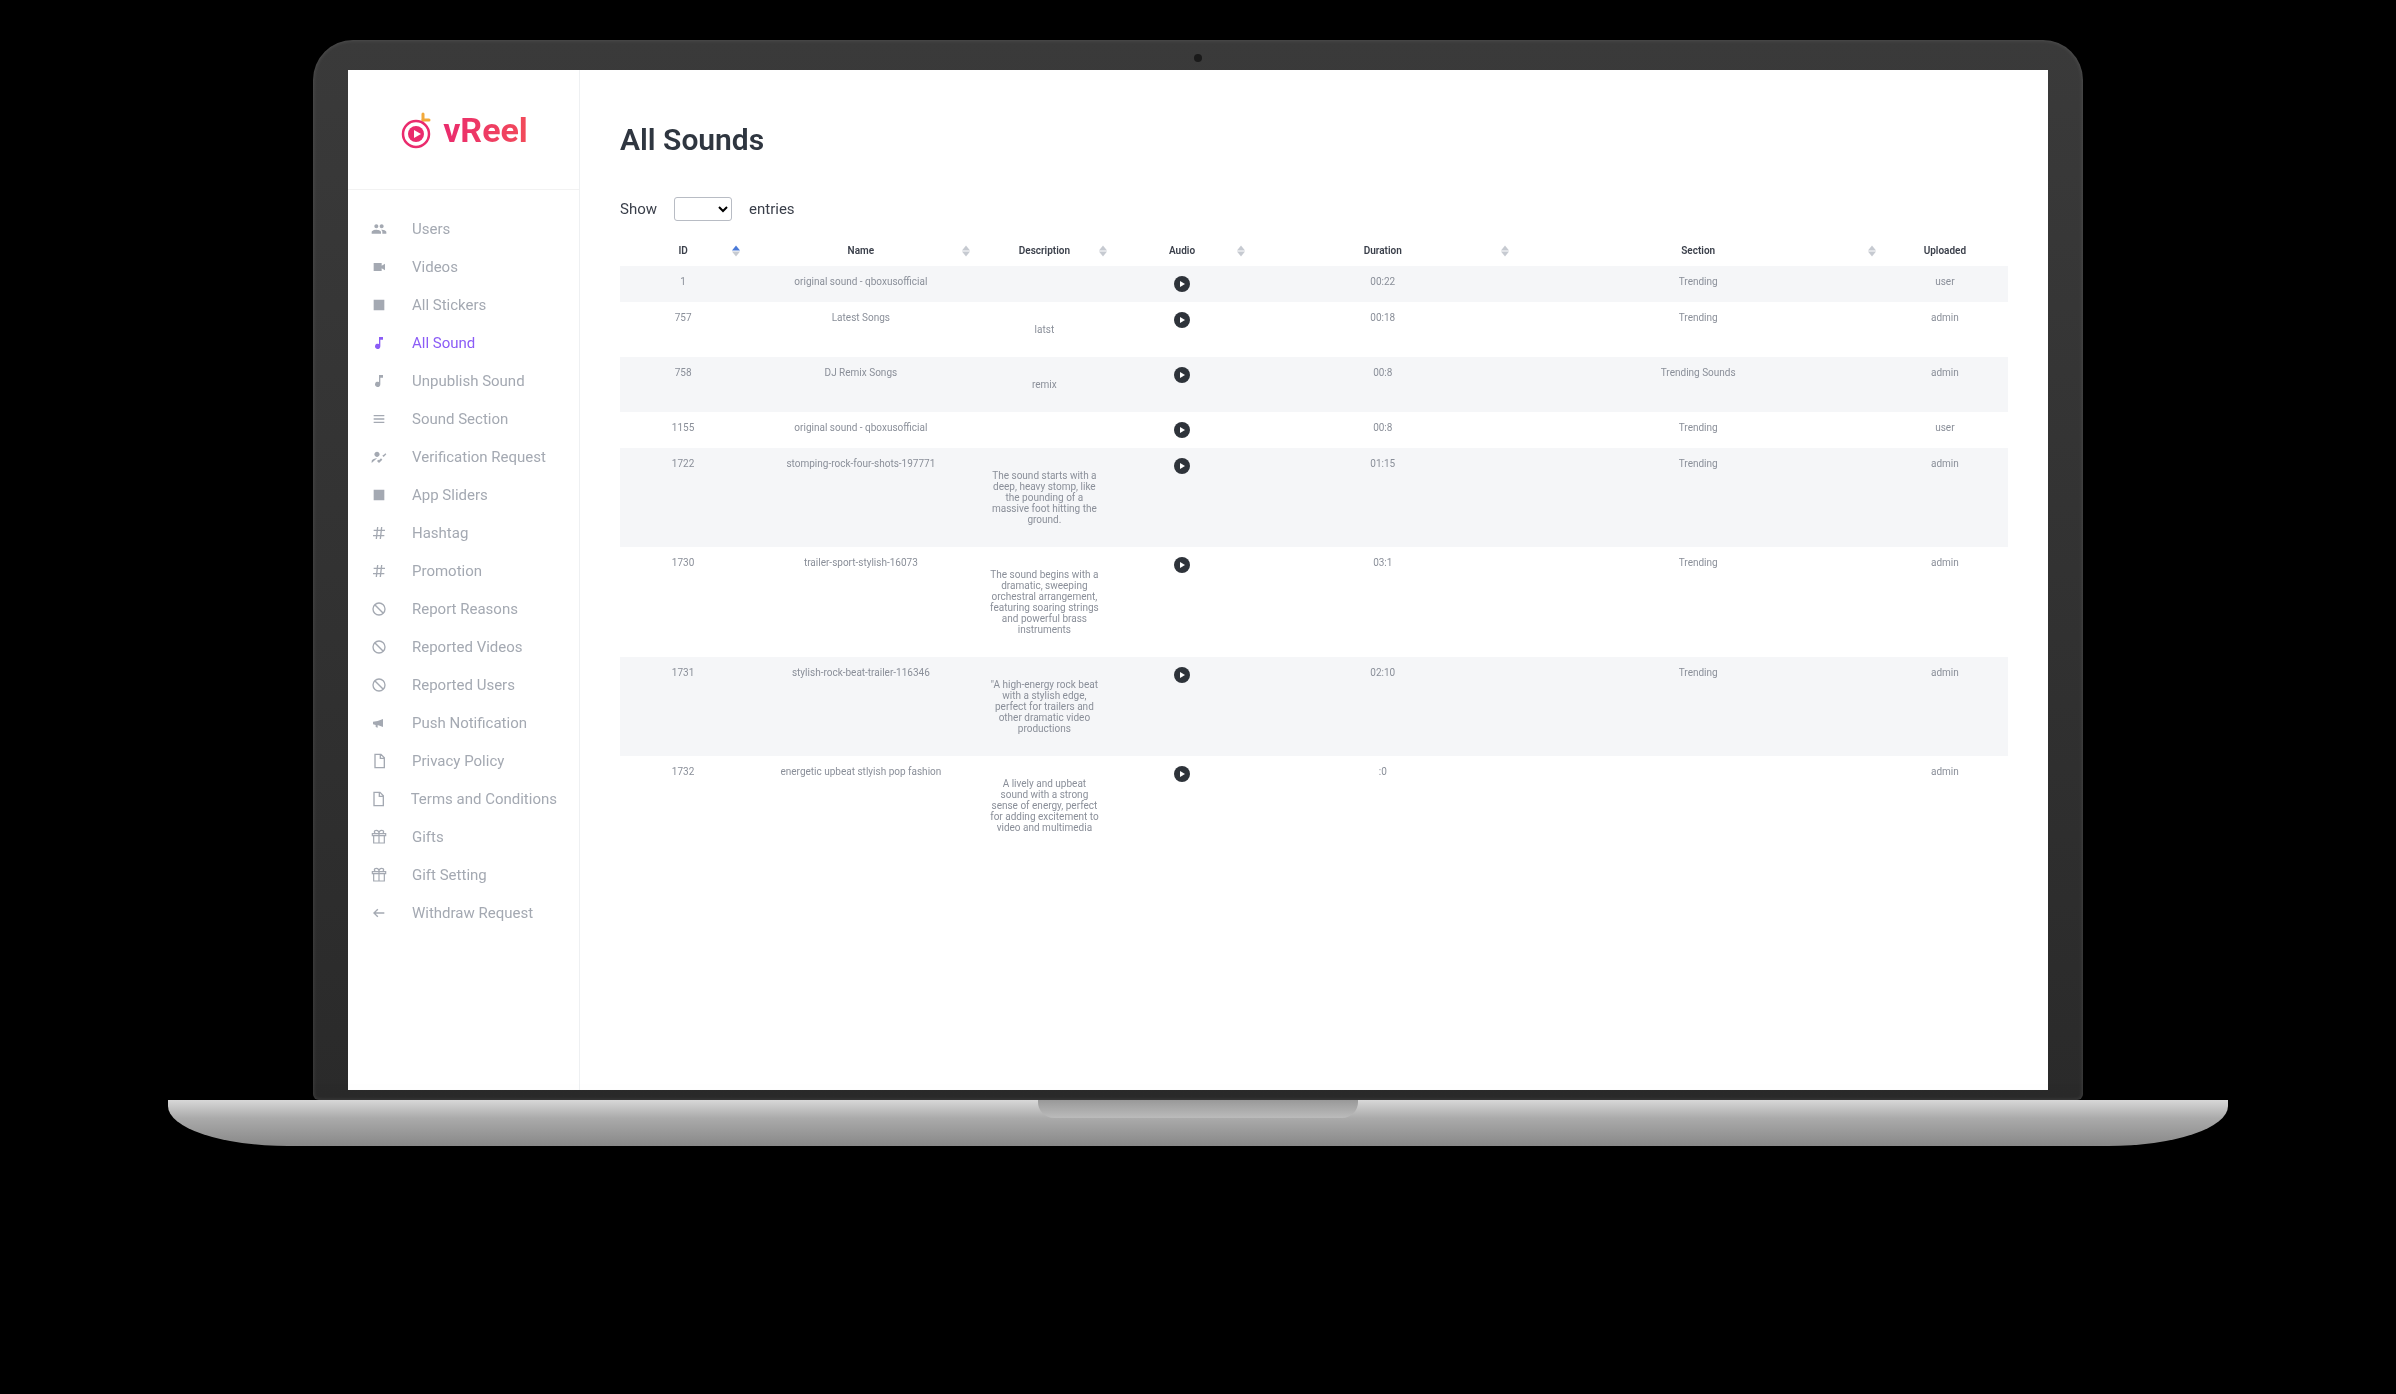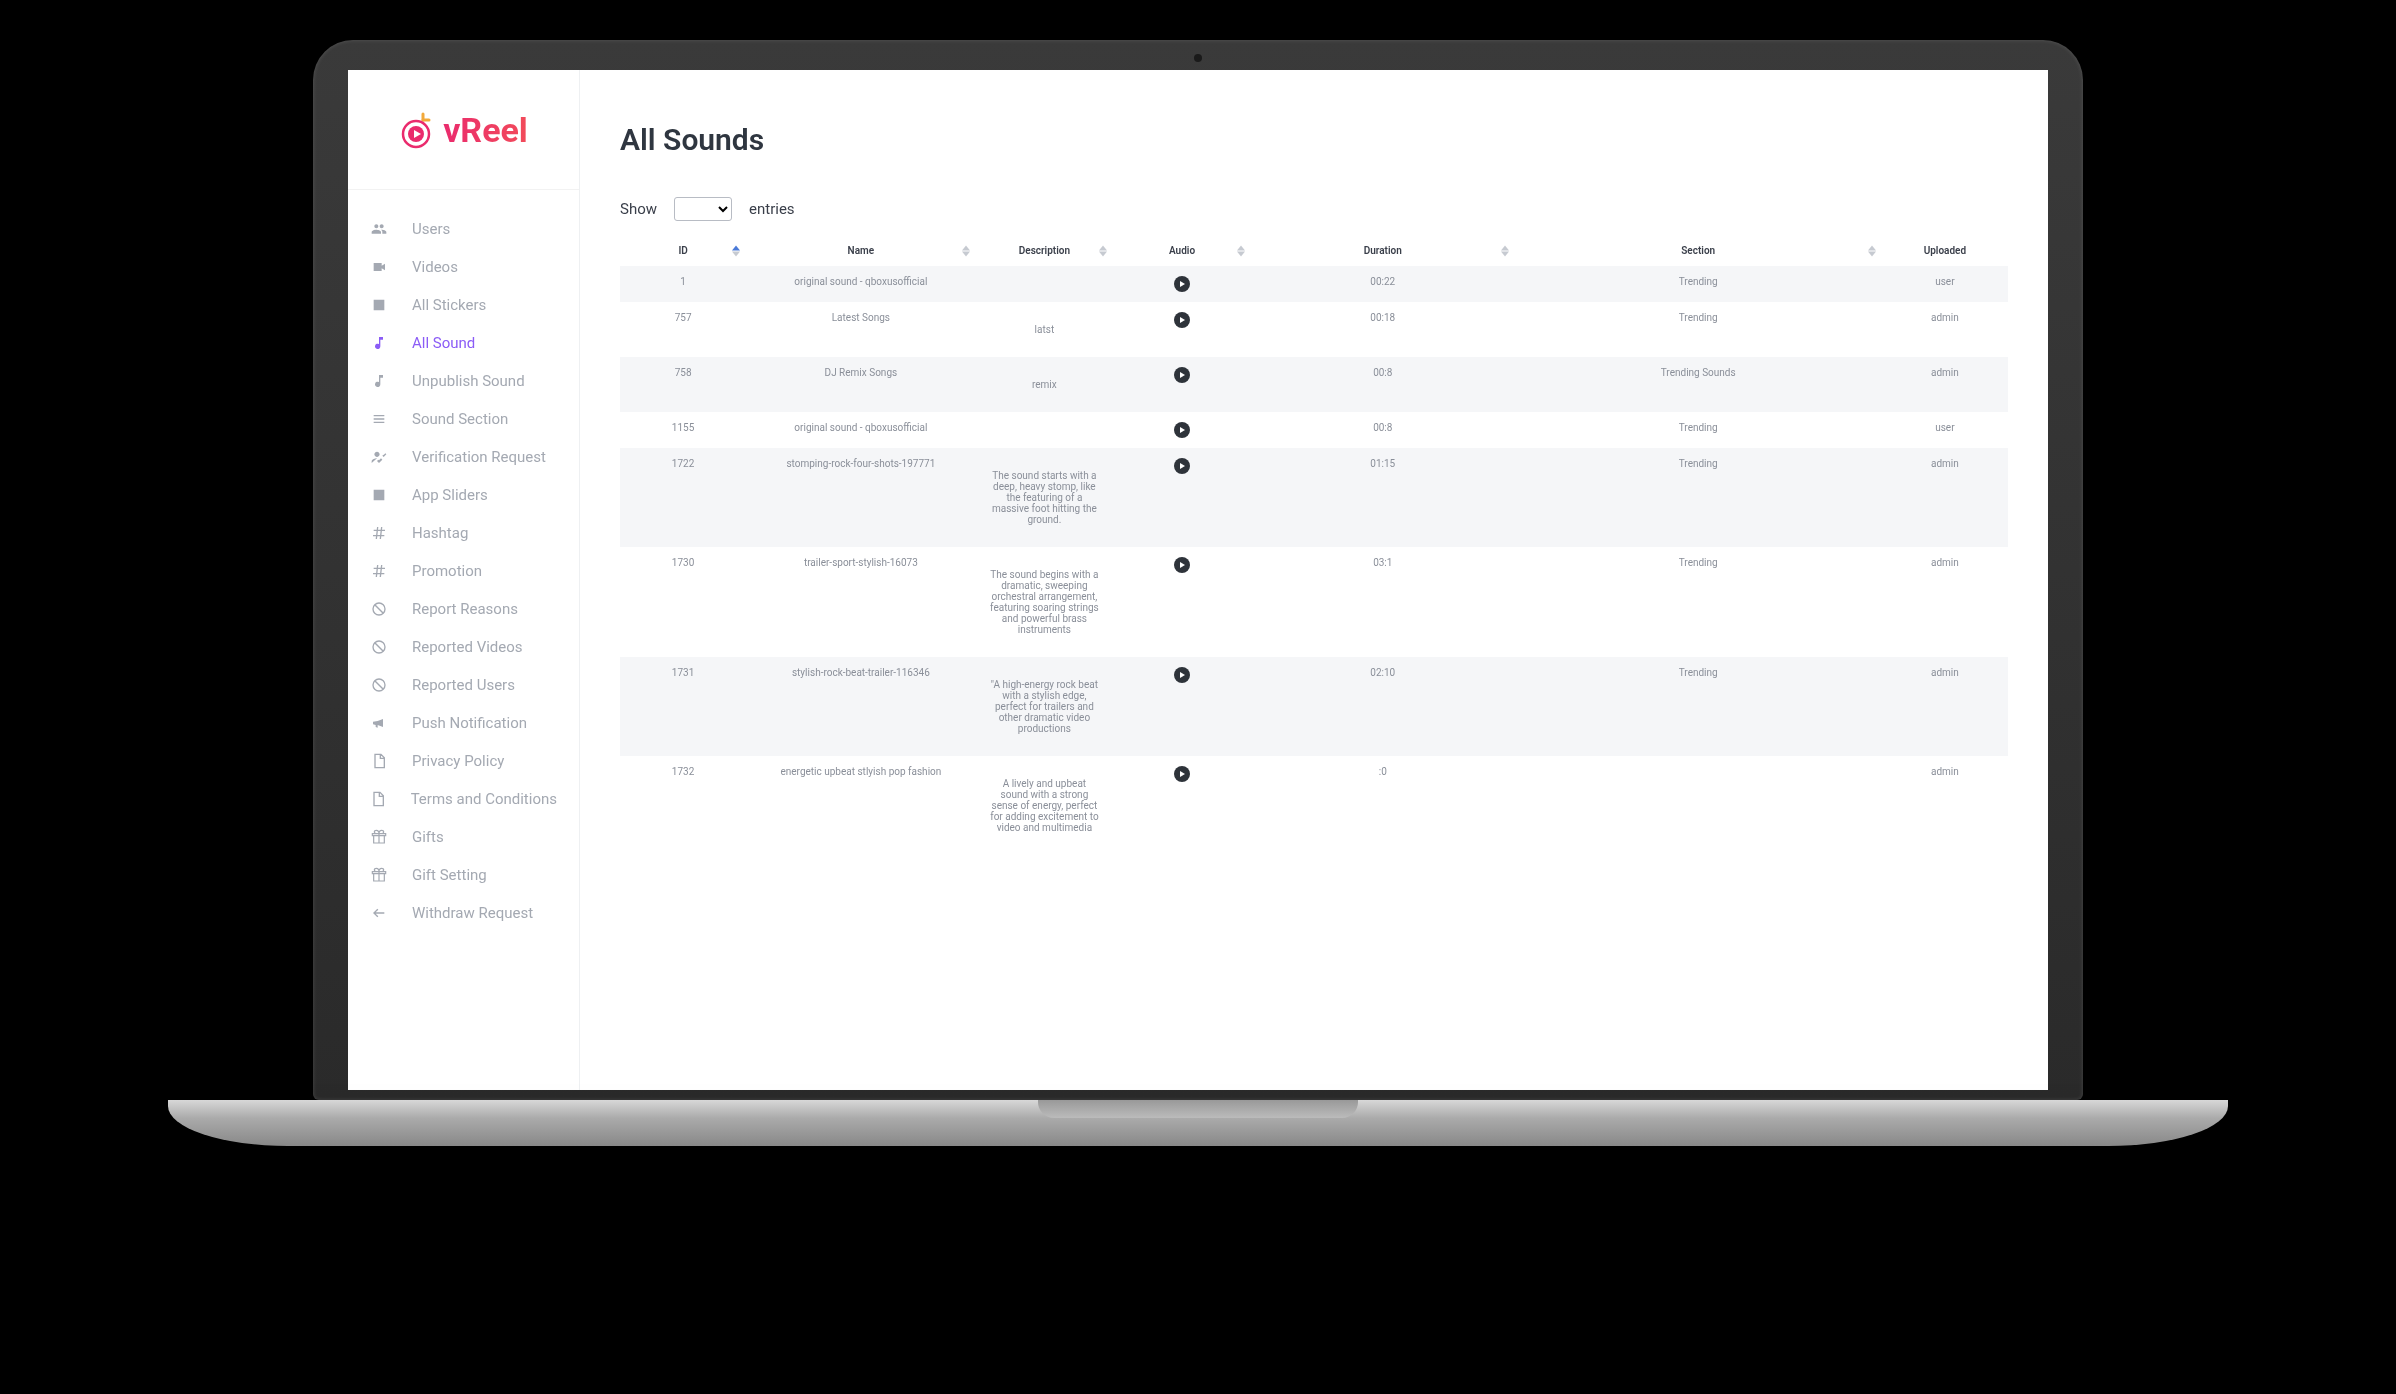--- a/index.html
+++ b/index.html
@@ -468,21 +468,21 @@
                   </td>
                   <td class="col-audio"><span class="play-btn"></span></td>
                   <td class="col-duration"><span>00:8</span></td>
                   <td class="col-section"><span>Trending</span></td>
                   <td class="col-uploaded"><span>user</span></td>
                 </tr>
                 <tr>
                   <td class="col-id"><span>1722</span></td>
                   <td class="col-name"><span>stomping-rock-four-shots-197771</span></td>
                   <td class="col-desc">
-                    <div class="desc-cell">The sound starts with a deep, heavy stomp, like the featuring of a massive foot hitting the ground.</div>
+                    <div class="desc-cell">The sound starts with a deep, heavy stomp, like the pounding of a massive foot hitting the ground.</div>
                   </td>
                   <td class="col-audio"><span class="play-btn"></span></td>
                   <td class="col-duration"><span>01:15</span></td>
                   <td class="col-section"><span>Trending</span></td>
                   <td class="col-uploaded"><span>admin</span></td>
                 </tr>
                 <tr>
                   <td class="col-id"><span>1730</span></td>
                   <td class="col-name"><span>trailer-sport-stylish-16073</span></td>
                   <td class="col-desc">

